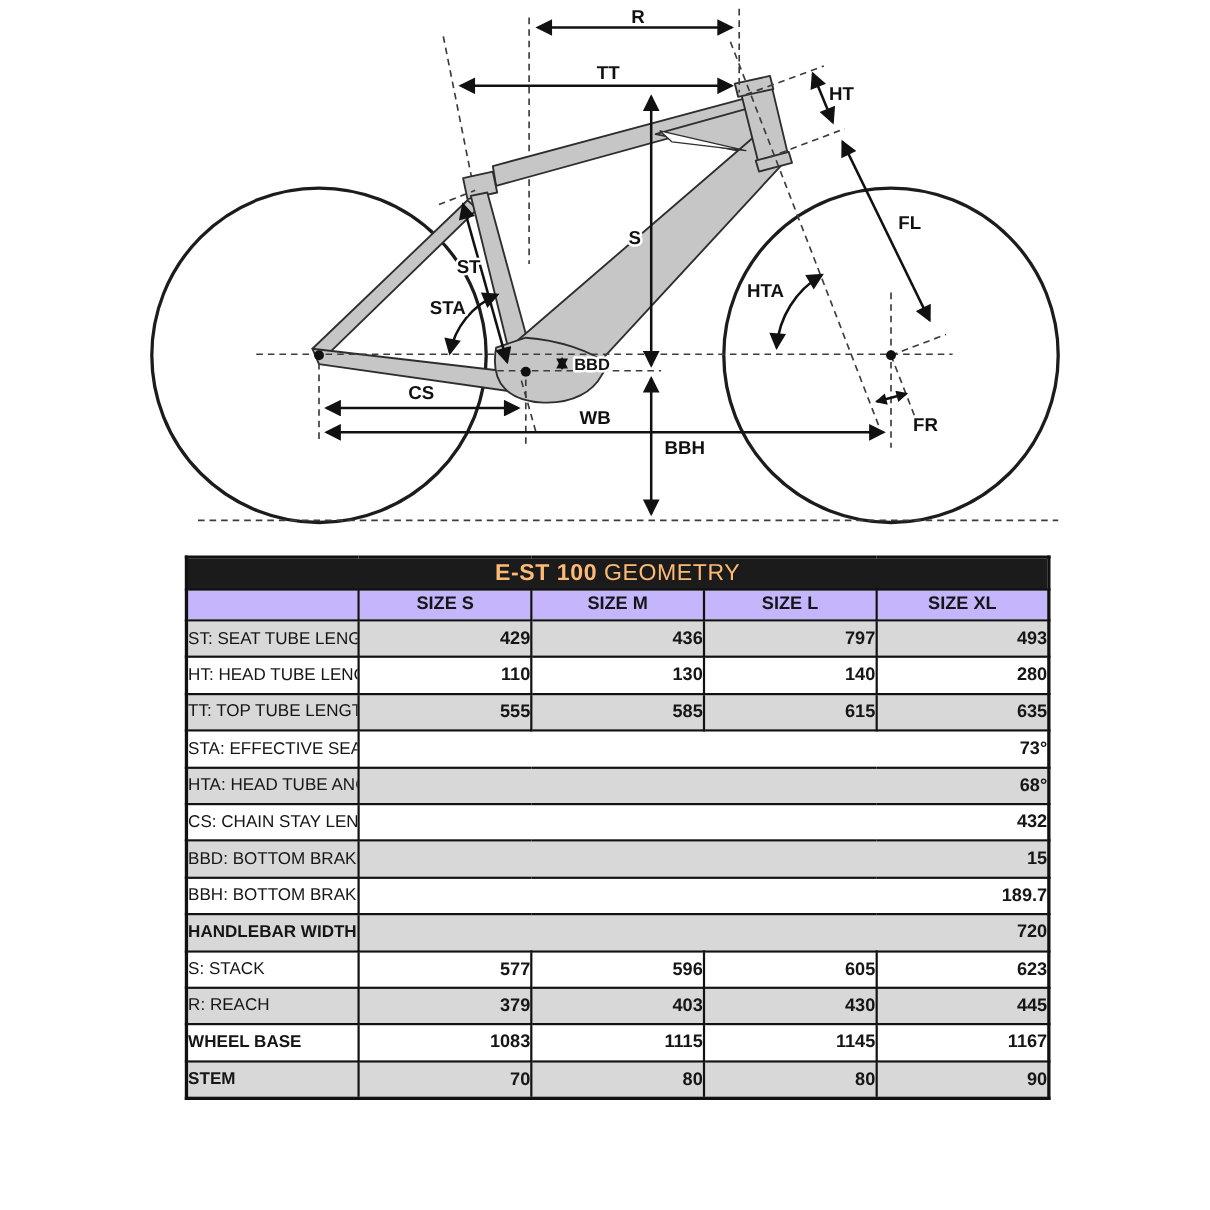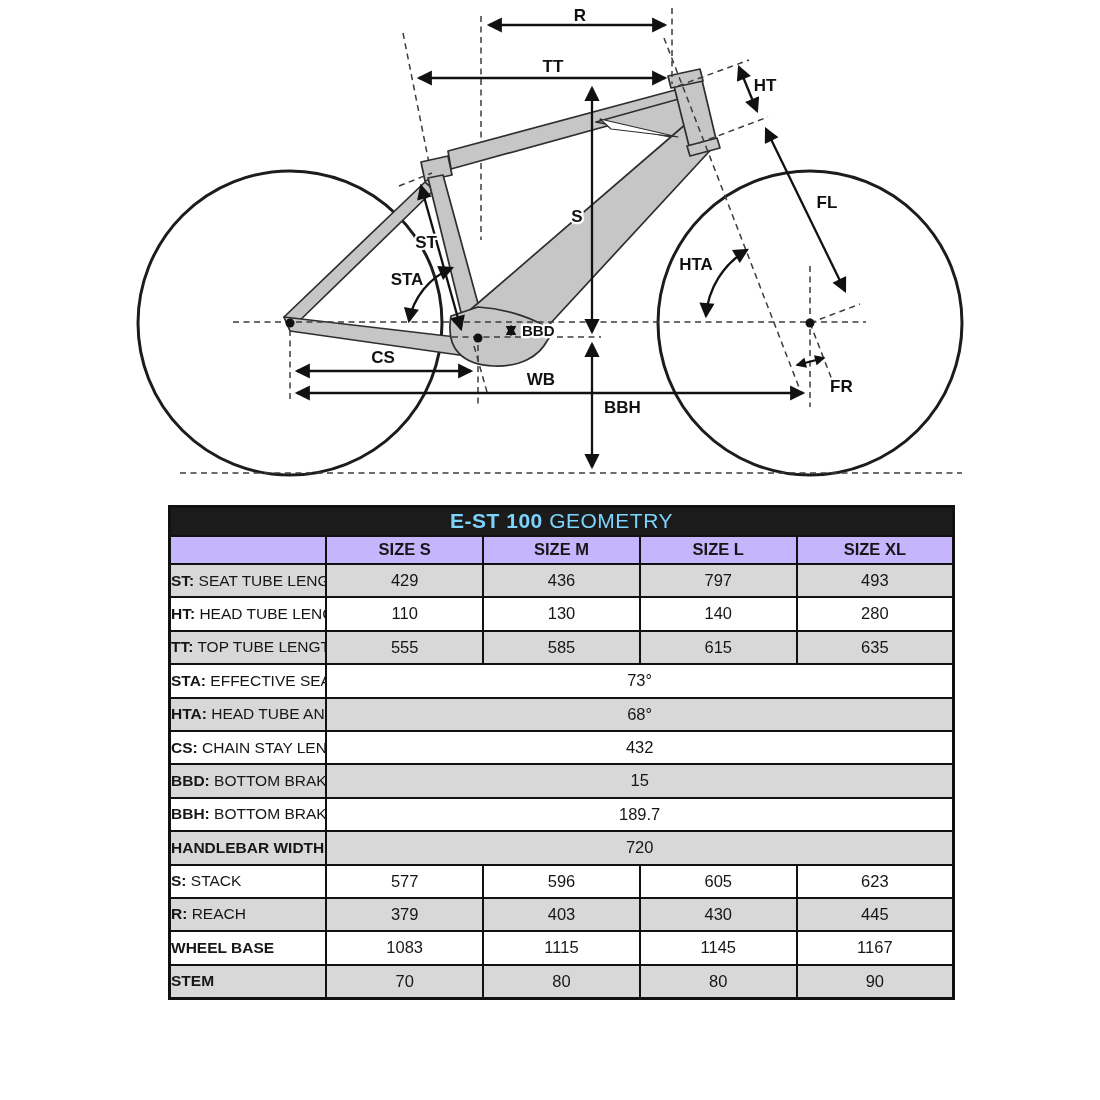--- a/index.html
+++ b/index.html
@@ -18,28 +18,28 @@
   .dlab{font-size:17px;font-weight:bold;fill:#111;text-anchor:middle;
     paint-order:stroke;stroke:#fff;stroke-width:4.5px;stroke-linejoin:round;}
   .dlab.small{font-size:15px;}
   .dlab.start{text-anchor:start;}
 
   
   #geo-table{position:absolute;left:168px;top:505px;width:787px;border-collapse:collapse;
     table-layout:fixed;border:3px solid #111;}
   #geo-table th,#geo-table td{border:2px solid #111;padding:0;vertical-align:middle;
     line-height:1.05;overflow:hidden;white-space:nowrap;}
-  .titlerow th{background:#1b1b1b;color:#7dd3fc;height:27px;font-size:21px;
+  .titlerow th{background:#1b1b1b;color:#fdba74;height:27px;font-size:21px;
     font-weight:normal;text-align:center;letter-spacing:.5px;}
   .titlerow .tbold{font-weight:bold;}
   .headrow th{height:26px;background:#c4b5fd;font-size:16.5px;font-weight:bold;text-align:center;}
   td.lbl{text-align:left;padding-left:7px;font-size:15.5px;font-weight:normal;}
-  td.lbl b{font-weight:bold;}
+  td.lbl b{font-weight:normal;}
   td.lbl.boldlbl{font-weight:bold;}
-  td.val{text-align:center;font-weight:normal;font-size:16.5px;}
+  td.val{text-align:right;font-weight:bold;font-size:16.5px;}
   td{height:31.4px;background:#fff;}
   tr.shade td{background:#d8d8d8;}
 </style>
 </head>
 <body>
 
 <div class="stage">
 
   <svg id="diagram" width="1100" height="500" viewBox="0 0 1100 500">
     <defs>

